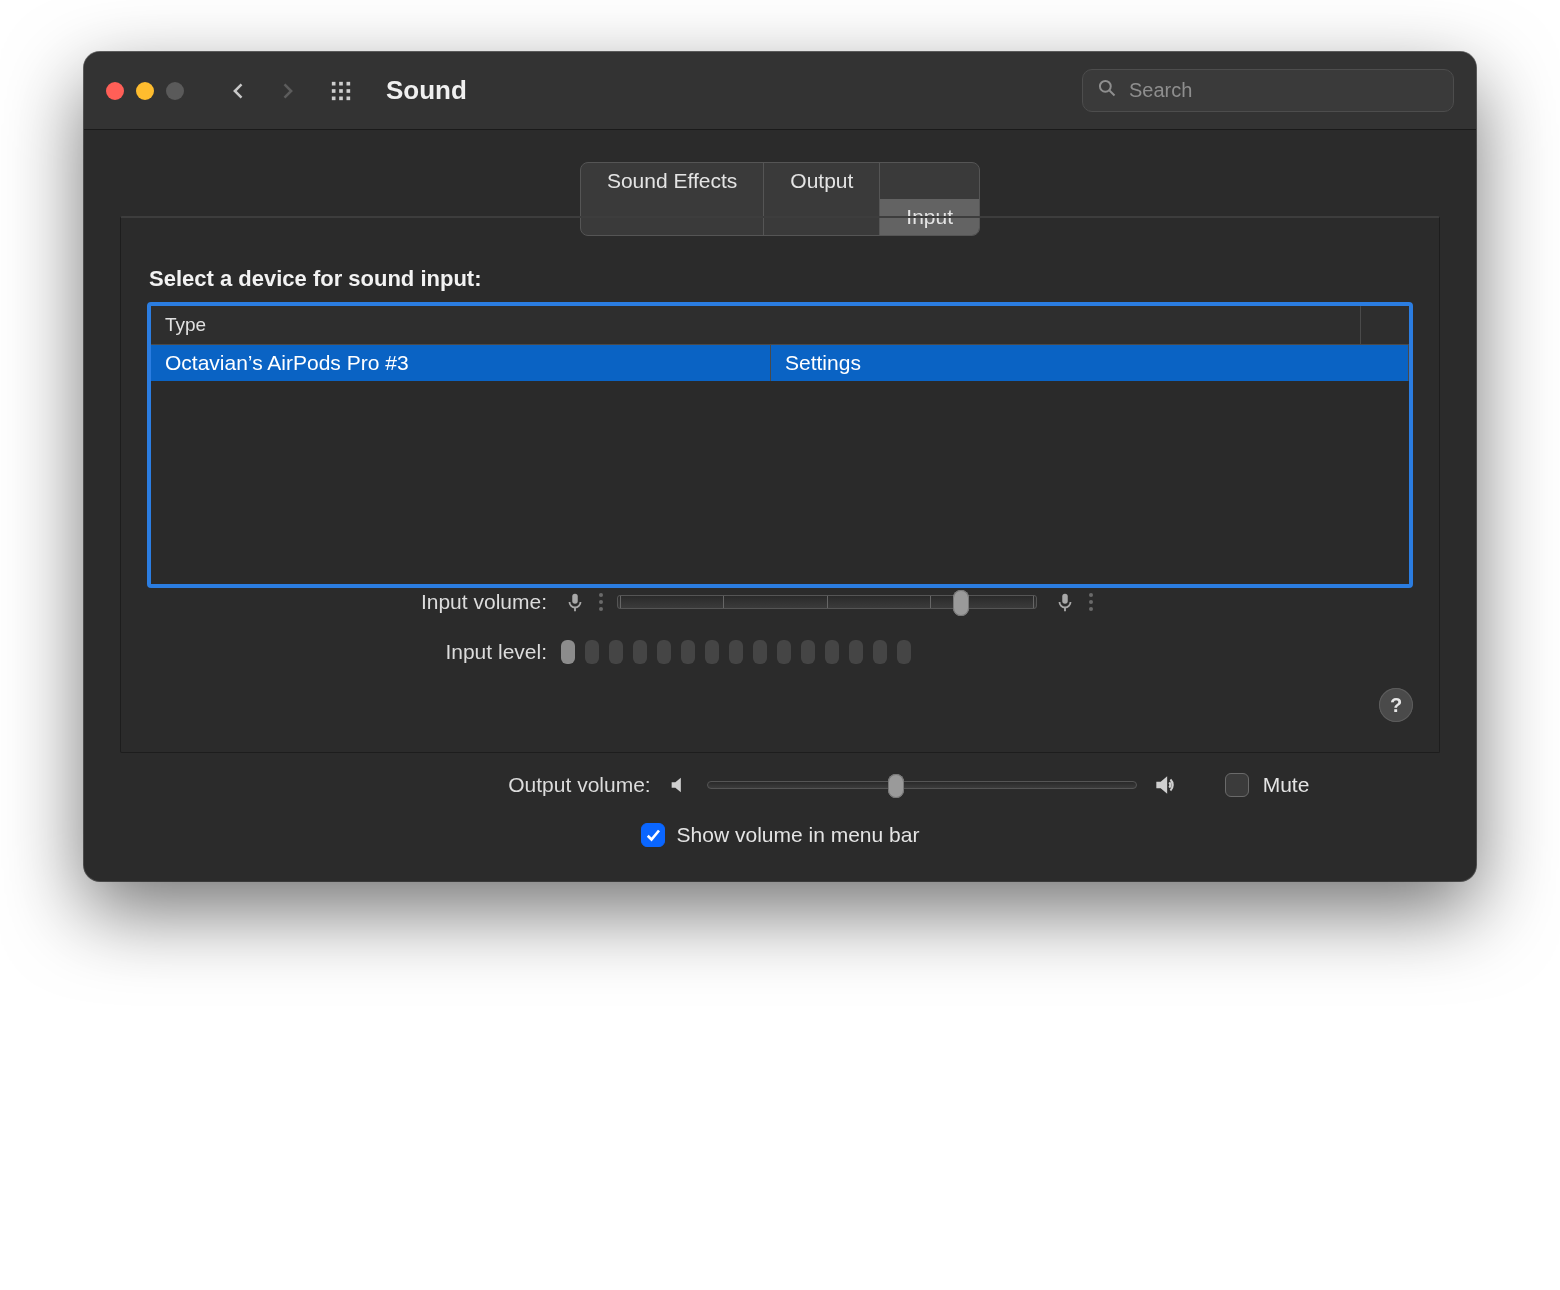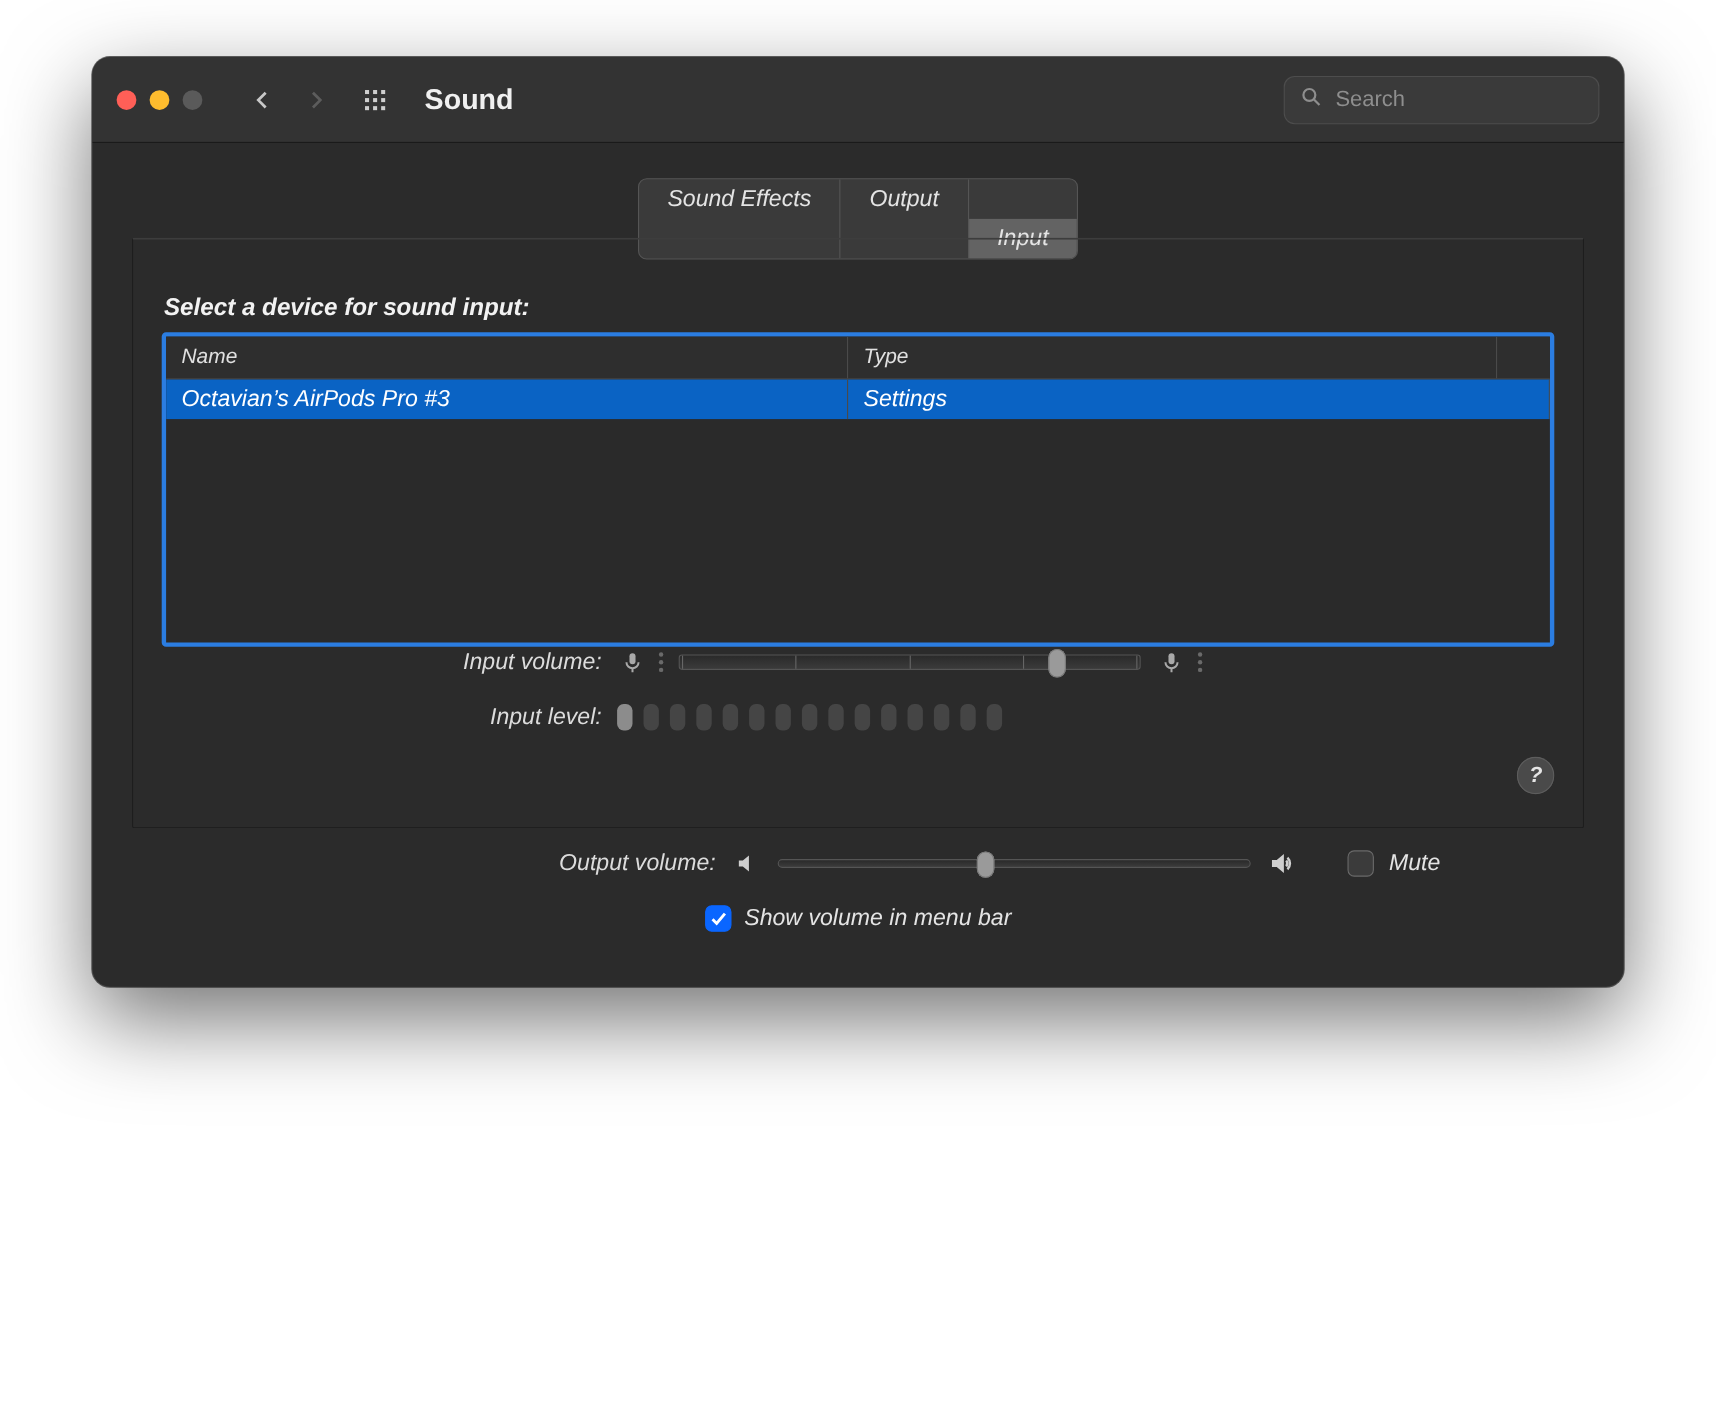--- a/index.html
+++ b/index.html
@@ -57,31 +57,31 @@
   .nav-arrow.disabled { color:#5c5c5c; }
   .grid-icon { width:26px; height:26px; display:flex; align-items:center; justify-content:center; margin-left:10px;}
   .title-text { font-size:26px; font-weight:700; color:#f0f0f0; margin-left:14px; }
   .spacer { flex:1; }
   .search {
     display:flex; align-items:center; gap:10px;
     background:#3a3a3a;
     border:1px solid #4d4d4d;
     border-radius:10px;
     padding:8px 14px;
-    width:287px;
+    width:372px;
     color:#8e8e8e;
   }
   .search input {
     background:transparent; border:0; outline:0; color:var(--text);
     font-size:20px; width:100%;
   }
   .search input::placeholder { color:#8e8e8e; }
 
   
-  .content { padding: 28px 36px 40px 36px; font-style: italic; }
+  .content { padding: 28px 36px 24px 36px; }
 
   .segmented {
     display:flex; justify-content:center; margin: 4px auto 2px auto;
   }
   .seg-wrap {
     display:flex; border:1px solid #555; border-radius:8px; overflow:hidden;
     background: var(--tab-bg);
   }
   .seg {
     padding: 6px 26px; font-size:21px; color:#e4e4e4;
@@ -228,21 +228,20 @@
         <div class="seg">Output</div>
         <div class="seg selected">Input</div>
       </div>
     </div>
 
     <div class="groupbox">
       <div class="section-heading">Select a device for sound input:</div>
 
       <div class="device-table">
         <div class="table-head">
-          <div class="th col-name">Name</div>
           <div class="th col-type">Type</div>
           <div class="th col-pad"></div>
         </div>
         <div class="table-body" id="device-rows">
             <div class="row selected">
               <div class="cell col-name">Octavian’s AirPods Pro #3</div>
               <div class="cell col-type">Settings</div>
             </div>
           </div>
       </div>

